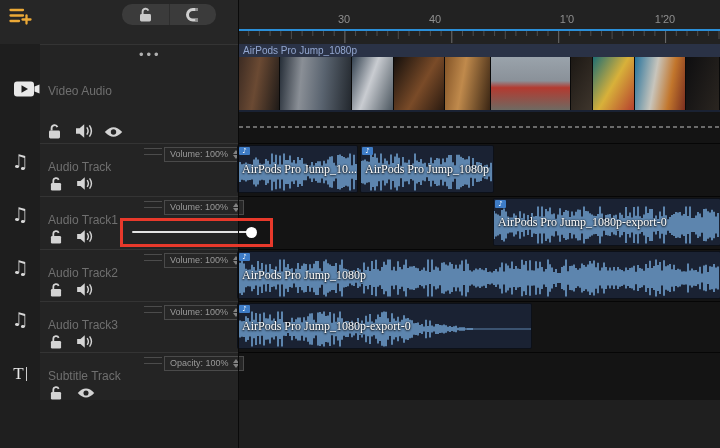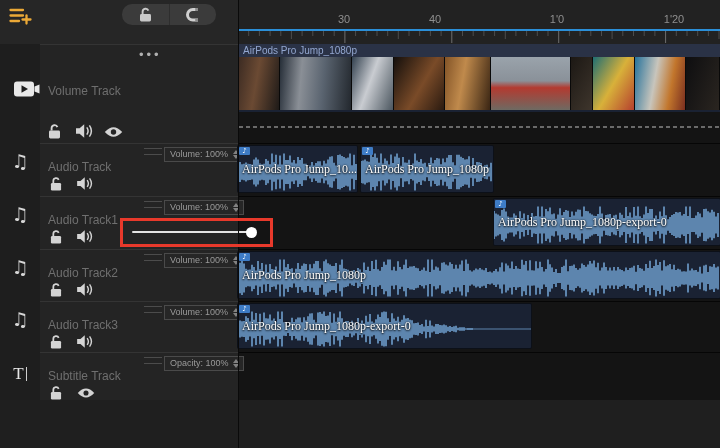--- a/index.html
+++ b/index.html
@@ -93,22 +93,22 @@
           <line x1="11.2" y1="3.5" x2="14" y2="3.5" stroke="#8a8a8a" stroke-width="3"></line>
           <line x1="11.2" y1="14.1" x2="14" y2="14.1" stroke="#8a8a8a" stroke-width="3"></line>
         </svg>
       </div>
     </div>
   </div>
 
   <div class="abs" id="ruler">
     <span class="rlabel" style="left:106px">30</span>
     <span class="rlabel" style="left:197px">40</span>
-    <span class="rlabel" style="left:319px">1'0</span>
-    <span class="rlabel" style="left:436px">1'20</span>
+    <span class="rlabel" style="left:329px">1'0</span>
+    <span class="rlabel" style="left:427px">1'20</span>
     <div class="abs" id="blue-line"></div>
     <svg class="abs" id="ticks" width="482" height="13">
         <line x1="0.0" y1="0" x2="0.0" y2="12" stroke="#6e6e6e" stroke-width="1"></line>
         <line x1="10.7" y1="0" x2="10.7" y2="5" stroke="#4d4d4d" stroke-width="1"></line>
         <line x1="21.4" y1="0" x2="21.4" y2="5" stroke="#4d4d4d" stroke-width="1"></line>
         <line x1="32.1" y1="0" x2="32.1" y2="5" stroke="#4d4d4d" stroke-width="1"></line>
         <line x1="42.8" y1="0" x2="42.8" y2="5" stroke="#4d4d4d" stroke-width="1"></line>
         <line x1="53.4" y1="0" x2="53.4" y2="8" stroke="#4d4d4d" stroke-width="1"></line>
         <line x1="64.1" y1="0" x2="64.1" y2="5" stroke="#4d4d4d" stroke-width="1"></line>
         <line x1="74.8" y1="0" x2="74.8" y2="5" stroke="#4d4d4d" stroke-width="1"></line>
@@ -170,21 +170,21 @@
     <div class="g-icon note-glyph" style="top:159px">♫</div>
     <div class="g-icon note-glyph" style="top:212px">♫</div>
     <div class="g-icon note-glyph" style="top:264px">♫</div>
     <div class="g-icon" style="top:320px">
       <span class="t-serif">T</span><span class="t-cursor"></span>
     </div>
   </div>
 
   <div class="row-h" style="top:44px;height:99px">
     <div class="dots" style="top:2px">•••</div>
-    <div class="track-name" style="top:39px">Volume Track</div>
+    <div class="track-name" style="top:39px">Video Audio</div>
     <svg class="hicon" style="left:8px;top:78px" width="13" height="16" viewBox="0 0 13 16">
       <rect x="1" y="7.5" width="11" height="8" rx="1.4" fill="#d4d4d4"></rect>
       <path d="M3.6 7.5 V5 a3 3 0 0 1 5.8 -0.9" stroke="#d4d4d4" stroke-width="1.9" fill="none"></path>
     </svg>
     <svg class="hicon" style="left:36px;top:79px" width="18" height="14" viewBox="0 0 18 14">
       <path d="M0 4.2 h3.6 l4.6 -4 v13.6 l-4.6 -4 h-3.6 z" fill="#d4d4d4"></path>
       <path d="M10.8 3.4 q2.6 3.6 0 7.2 M13.4 1.4 q4 5.6 0 11.2" stroke="#d4d4d4" fill="none" stroke-width="1.5"></path>
     </svg>
     <svg class="hicon" style="left:64px;top:81px" width="19" height="12" viewBox="0 0 19 12">
       <path d="M0.8 6 Q9.5 -3.4 18.2 6 Q9.5 15.4 0.8 6 Z" fill="#d4d4d4"></path>

